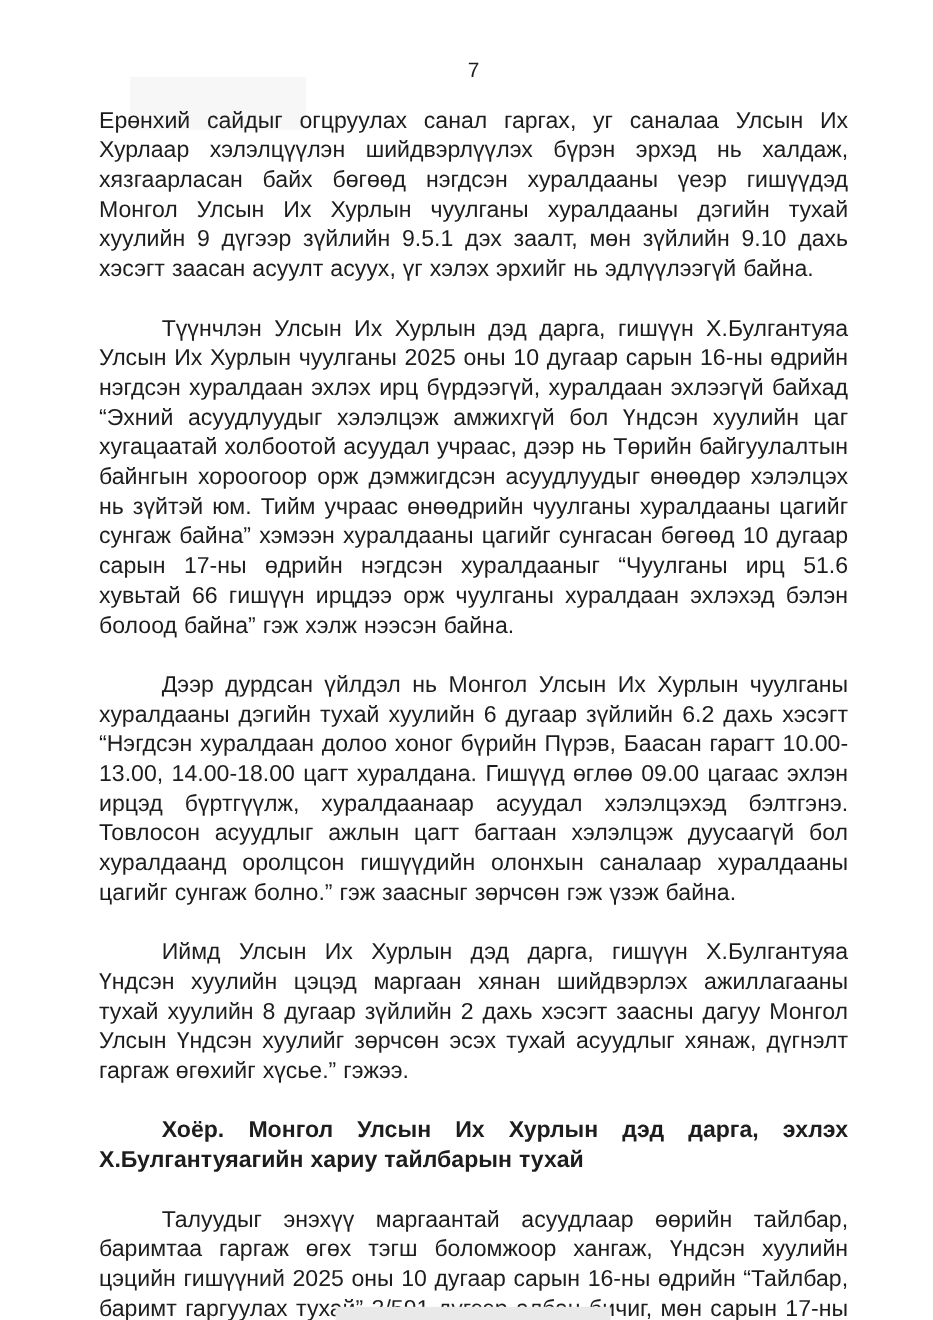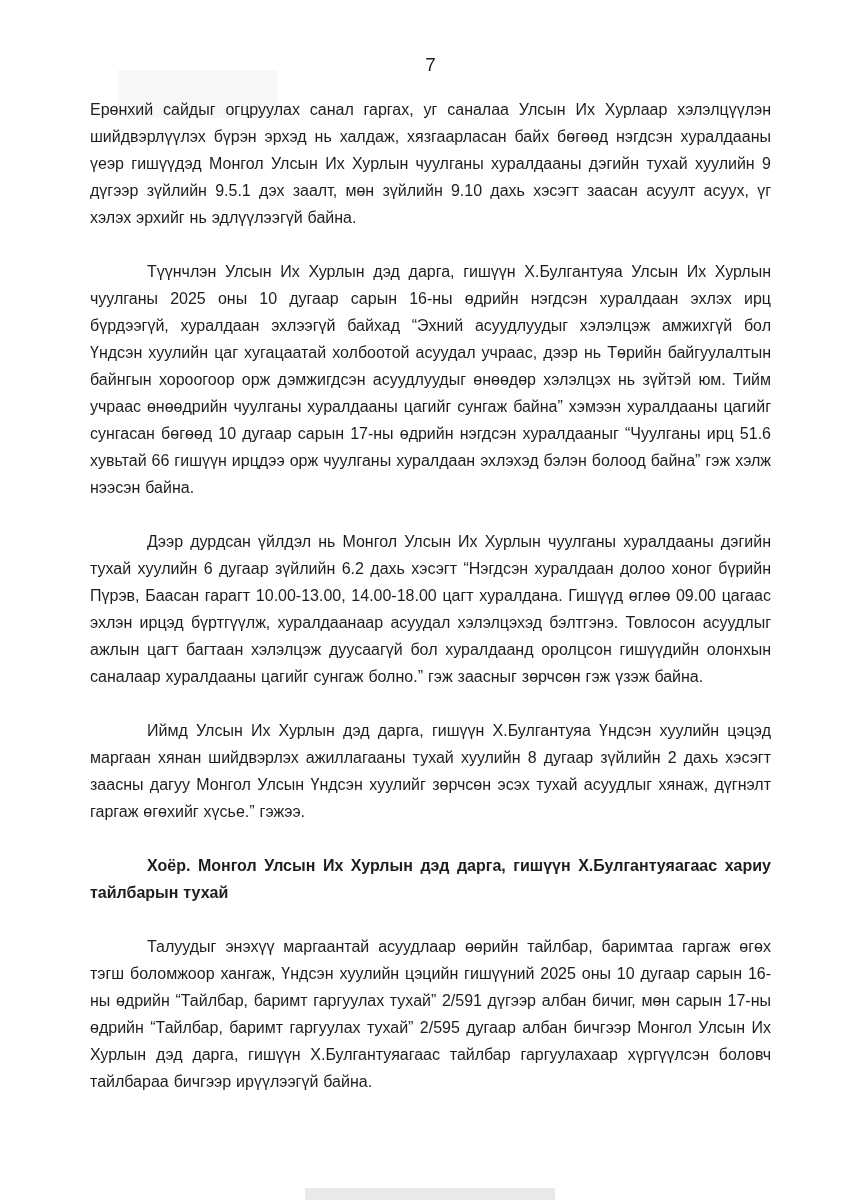--- a/index.html
+++ b/index.html
@@ -42,21 +42,21 @@
     line-height: 22px;
   }
   .content {
     position: absolute;
     top: 96px;
     left: 90px;
     width: 681px;
   }
   .para {
     margin: 0 0 27px 0;
-    font-size: 16px;
+    font-size: 21px;
     line-height: 27px;
     text-align: justify;
     text-indent: 57px;
     word-spacing: 0.5px;
   }
   .no-indent {
     text-indent: 0;
   }
   .bold {
     font-weight: bold;
@@ -74,21 +74,21 @@
   <div class="content">
 
     <p class="para no-indent">Ерөнхий сайдыг огцруулах санал гаргах, уг саналаа Улсын Их Хурлаар хэлэлцүүлэн шийдвэрлүүлэх бүрэн эрхэд нь халдаж, хязгаарласан байх бөгөөд нэгдсэн хуралдааны үеэр гишүүдэд Монгол Улсын Их Хурлын чуулганы хуралдааны дэгийн тухай хуулийн 9 дүгээр зүйлийн 9.5.1 дэх заалт, мөн зүйлийн 9.10 дахь хэсэгт заасан асуулт асуух, үг хэлэх эрхийг нь эдлүүлээгүй байна.</p>
 
     <p class="para">Түүнчлэн Улсын Их Хурлын дэд дарга, гишүүн Х.Булгантуяа Улсын Их Хурлын чуулганы 2025 оны 10 дугаар сарын 16-ны өдрийн нэгдсэн хуралдаан эхлэх ирц бүрдээгүй, хуралдаан эхлээгүй байхад “Эхний асуудлуудыг хэлэлцэж амжихгүй бол Үндсэн хуулийн цаг хугацаатай холбоотой асуудал учраас, дээр нь Төрийн байгуулалтын байнгын хороогоор орж дэмжигдсэн асуудлуудыг өнөөдөр хэлэлцэх нь зүйтэй юм. Тийм учраас өнөөдрийн чуулганы хуралдааны цагийг сунгаж байна” хэмээн хуралдааны цагийг сунгасан бөгөөд 10 дугаар сарын 17-ны өдрийн нэгдсэн хуралдааныг “Чуулганы ирц 51.6 хувьтай 66 гишүүн ирцдээ орж чуулганы хуралдаан эхлэхэд бэлэн болоод байна” гэж хэлж нээсэн байна.</p>
 
     <p class="para">Дээр дурдсан үйлдэл нь Монгол Улсын Их Хурлын чуулганы хуралдааны дэгийн тухай хуулийн 6 дугаар зүйлийн 6.2 дахь хэсэгт “Нэгдсэн хуралдаан долоо хоног бүрийн Пүрэв, Баасан гарагт 10.00-13.00, 14.00-18.00 цагт хуралдана. Гишүүд өглөө 09.00 цагаас эхлэн ирцэд бүртгүүлж, хуралдаанаар асуудал хэлэлцэхэд бэлтгэнэ. Товлосон асуудлыг ажлын цагт багтаан хэлэлцэж дуусаагүй бол хуралдаанд оролцсон гишүүдийн олонхын саналаар хуралдааны цагийг сунгаж болно.” гэж заасныг зөрчсөн гэж үзэж байна.</p>
 
     <p class="para">Иймд Улсын Их Хурлын дэд дарга, гишүүн Х.Булгантуяа Үндсэн хуулийн цэцэд маргаан хянан шийдвэрлэх ажиллагааны тухай хуулийн 8 дугаар зүйлийн 2 дахь хэсэгт заасны дагуу Монгол Улсын Үндсэн хуулийг зөрчсөн эсэх тухай асуудлыг хянаж, дүгнэлт гаргаж өгөхийг хүсье.” гэжээ.</p>
 
-    <p class="para bold">Хоёр. Монгол Улсын Их Хурлын дэд дарга, гишүүн Х.Булгантуяагаас хариу тайлбарын тухай</p>
+    <p class="para bold">Хоёр. Монгол Улсын Их Хурлын дэд дарга, эхлэх Х.Булгантуяагийн хариу тайлбарын тухай</p>
 
     <p class="para">Талуудыг энэхүү маргаантай асуудлаар өөрийн тайлбар, баримтаа гаргаж өгөх тэгш боломжоор хангаж, Үндсэн хуулийн цэцийн гишүүний 2025 оны 10 дугаар сарын 16-ны өдрийн “Тайлбар, баримт гаргуулах тухай” 2/591 дүгээр албан бичиг, мөн сарын 17-ны өдрийн “Тайлбар, баримт гаргуулах тухай” 2/595 дугаар албан бичгээр Монгол Улсын Их Хурлын дэд дарга, гишүүн Х.Булгантуяагаас тайлбар гаргуулахаар хүргүүлсэн боловч тайлбараа бичгээр ирүүлээгүй байна.</p>
 
   </div>
 
   <div class="scan-artifact-bottom"></div>
 
 </div>
 
 </body></html>

